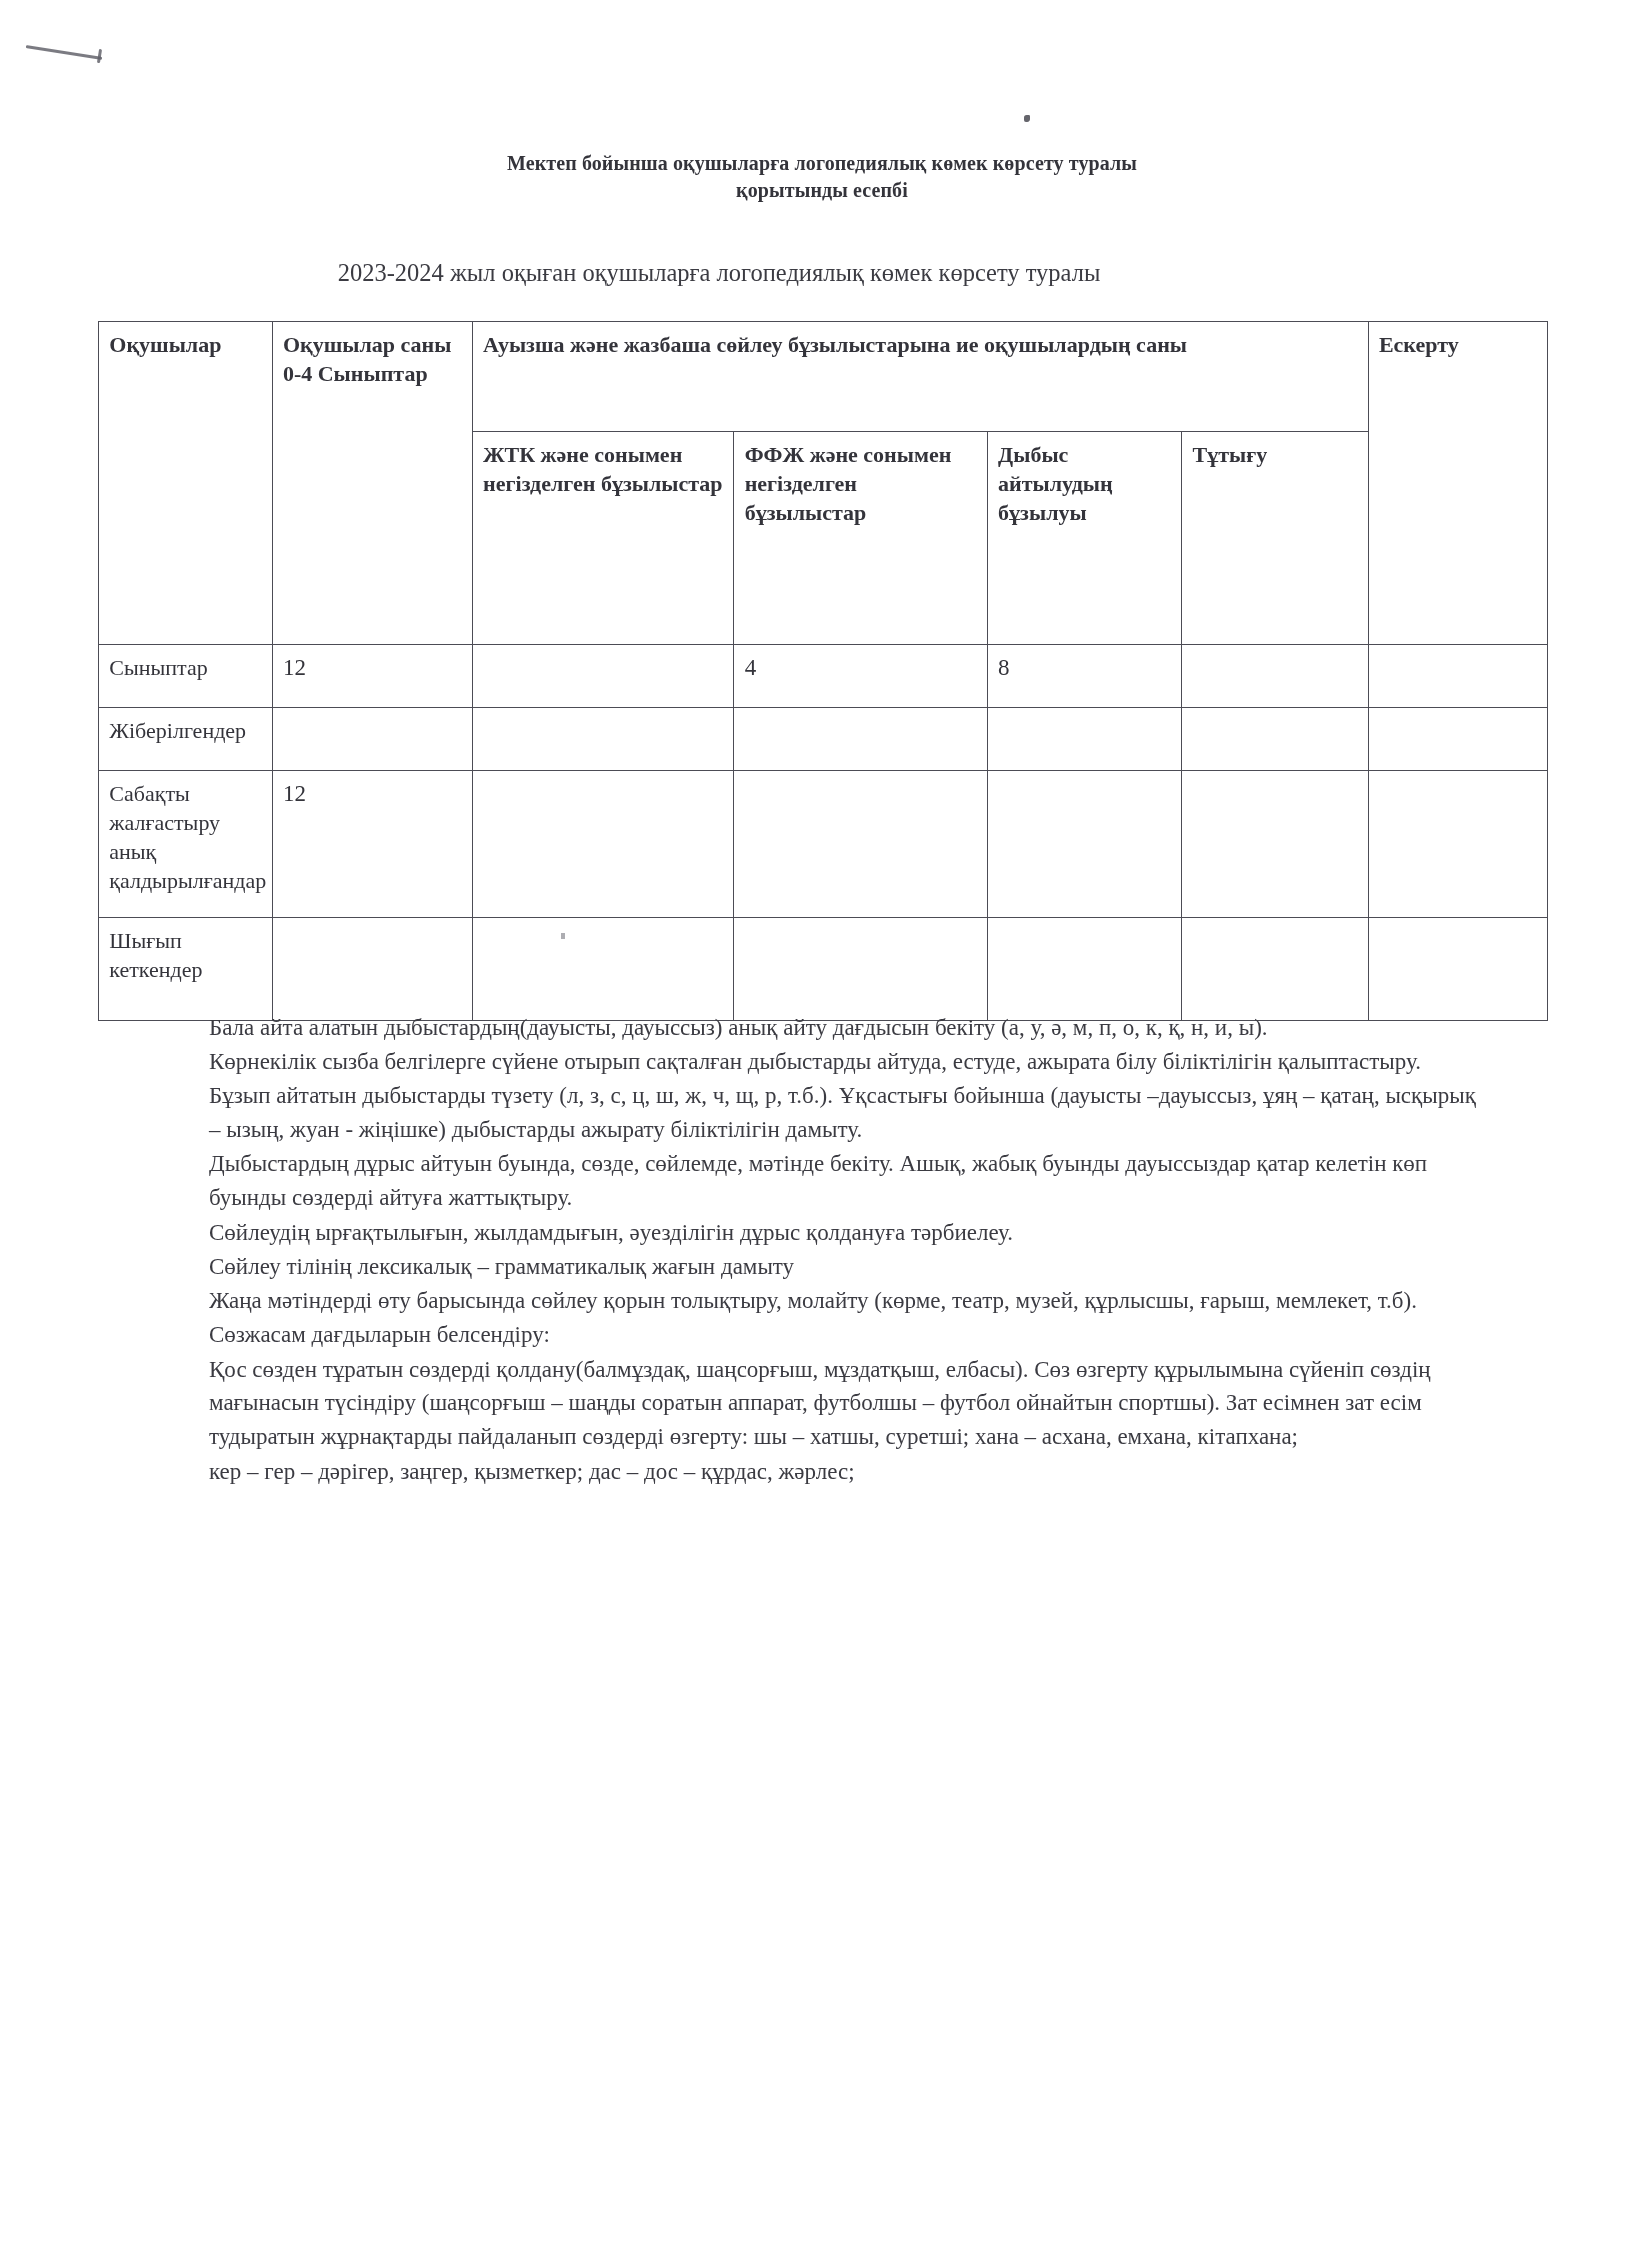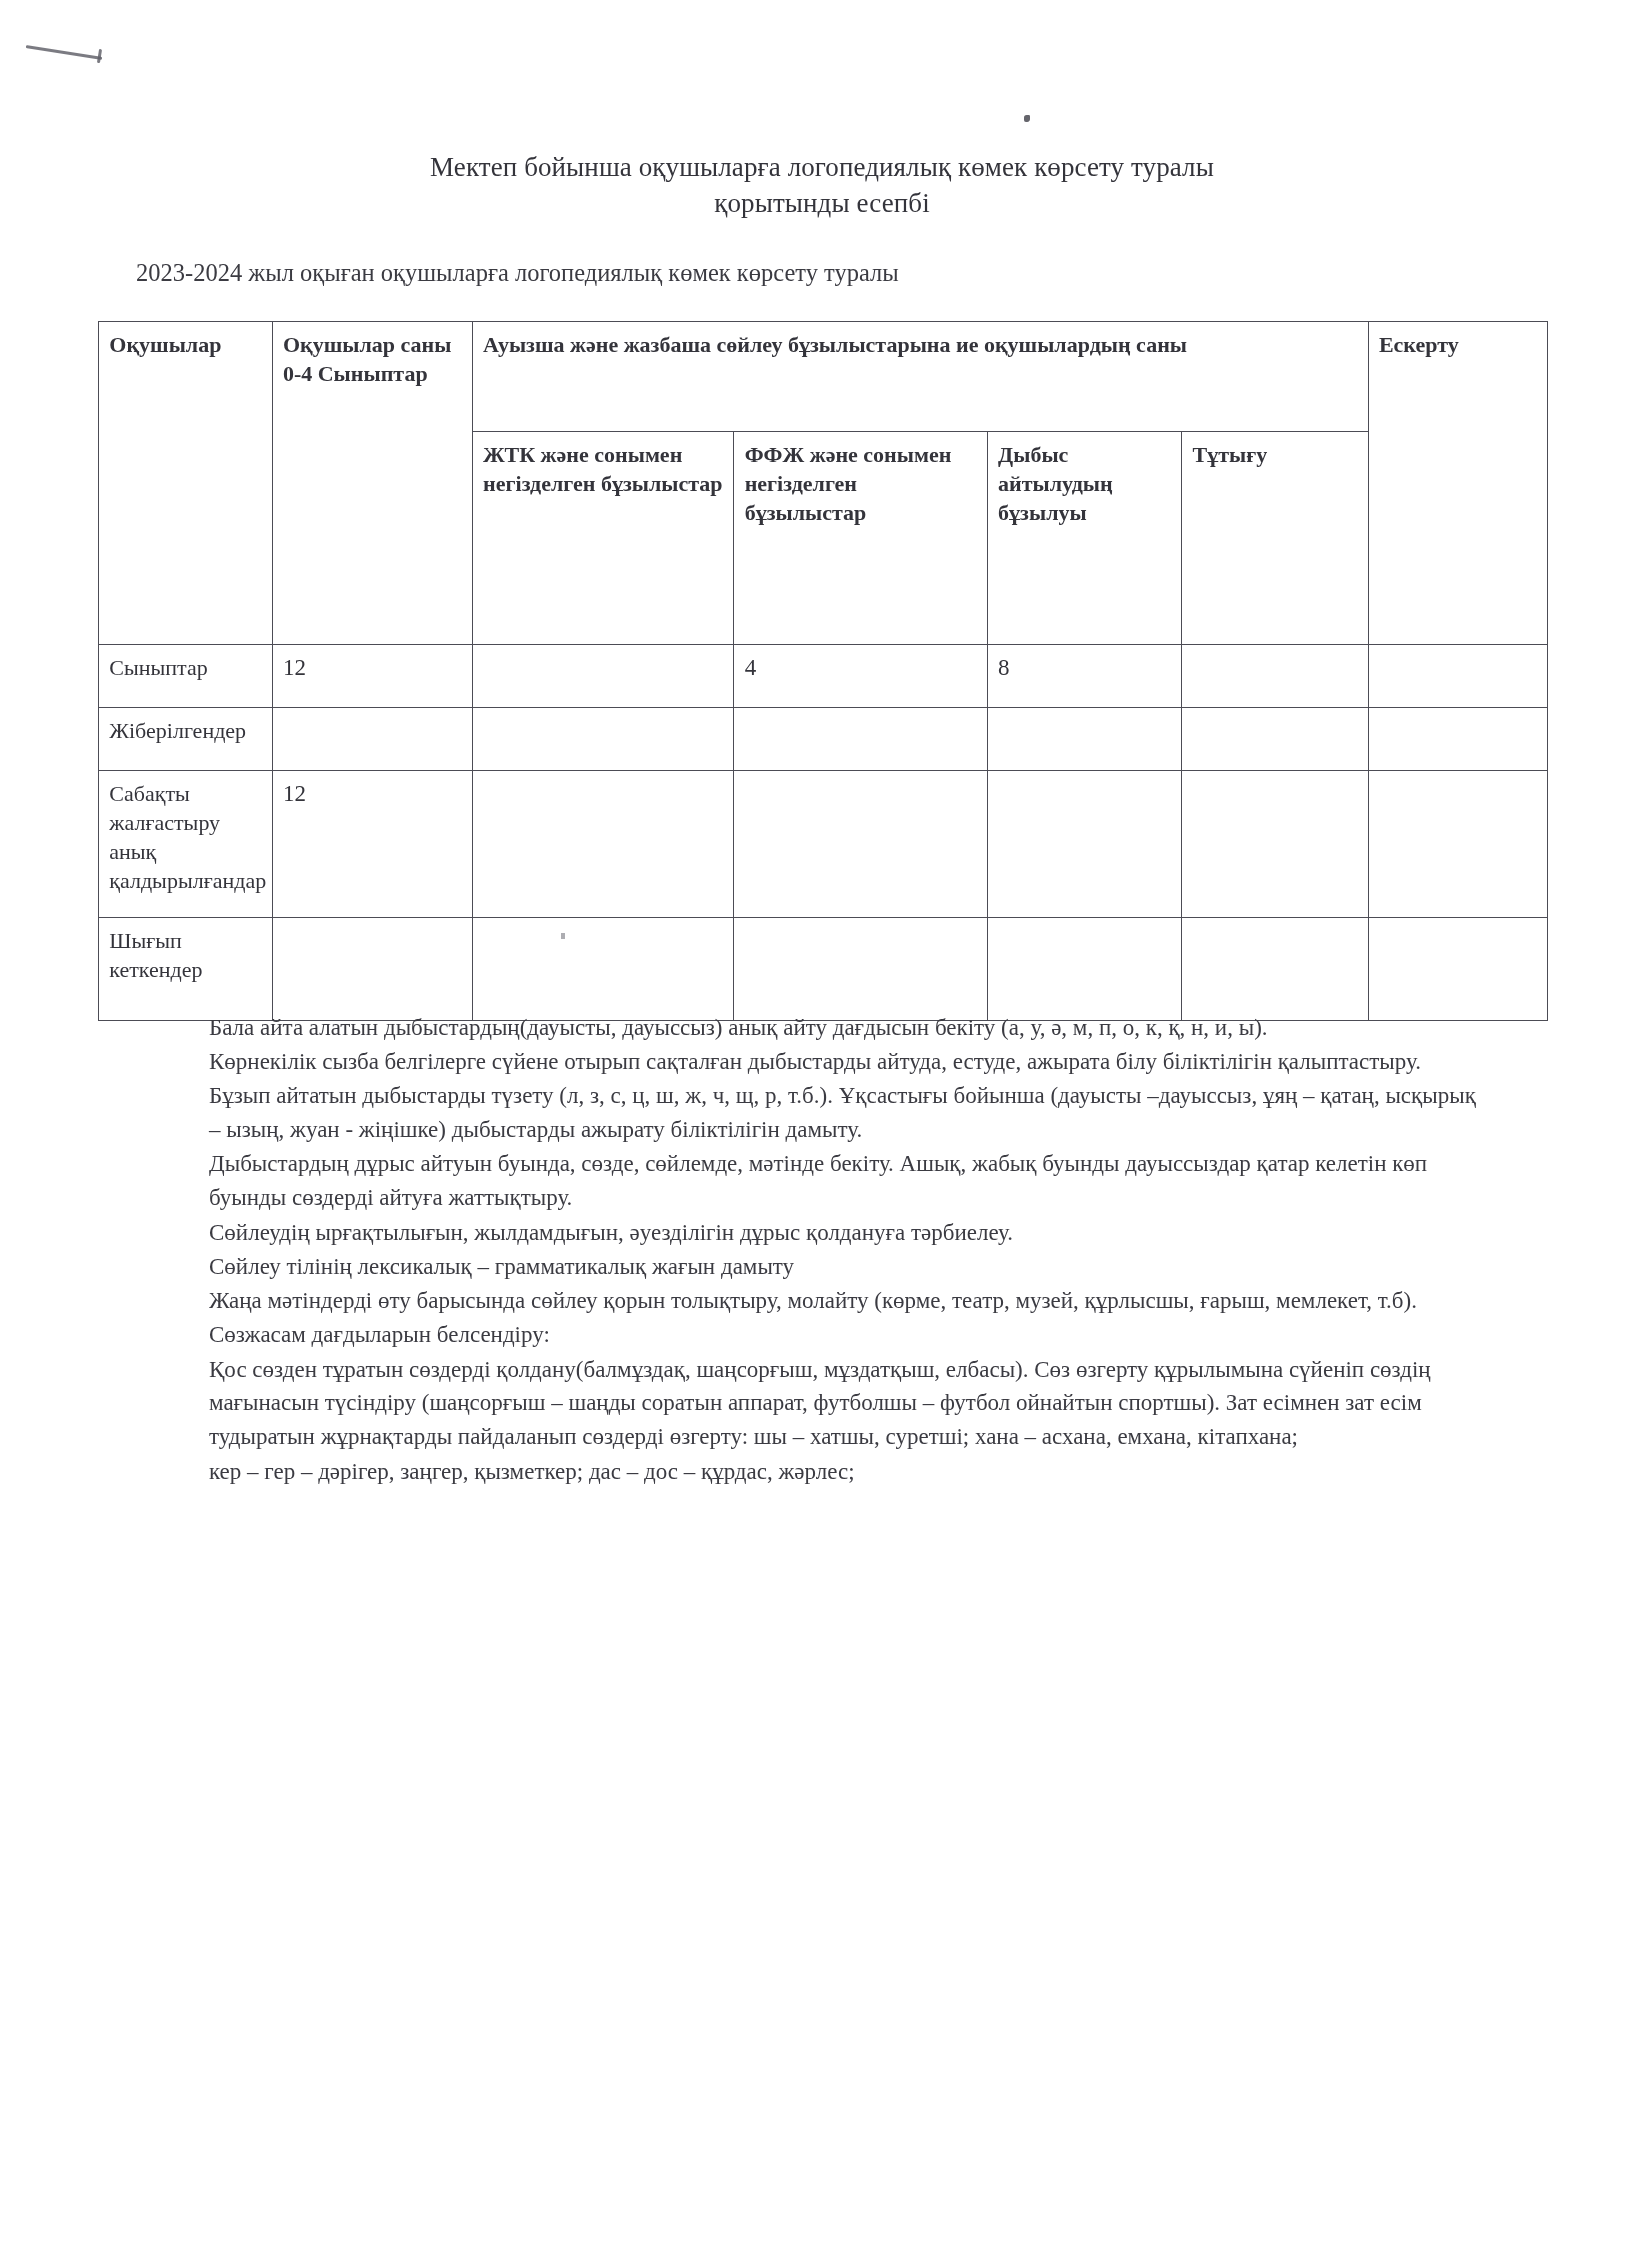--- a/index.html
+++ b/index.html
@@ -81,31 +81,32 @@
     inset: 0;
   }
 
   
   .doc-title {
     position: absolute;
     left: 213px;
     top: 150px;
     width: 1218px;
     text-align: center;
-    font-weight: normal;
-    font-size: 27px;
+    font-weight: bold;
+    font-size: 20px;
     line-height: 1.33;
     letter-spacing: 0.1px;
     color: #34343b;
   }
   .doc-subtitle {
     position: absolute;
-    left: 136px;
+    left: 129px;
     top: 257px;
     width: 1180px;
+    text-align: center;
     font-size: 24.5px;
     line-height: 1.3;
     color: #3b3b42;
   }
 
   
   .report-table {
     position: absolute;
     left: 98px;
     top: 321px;

